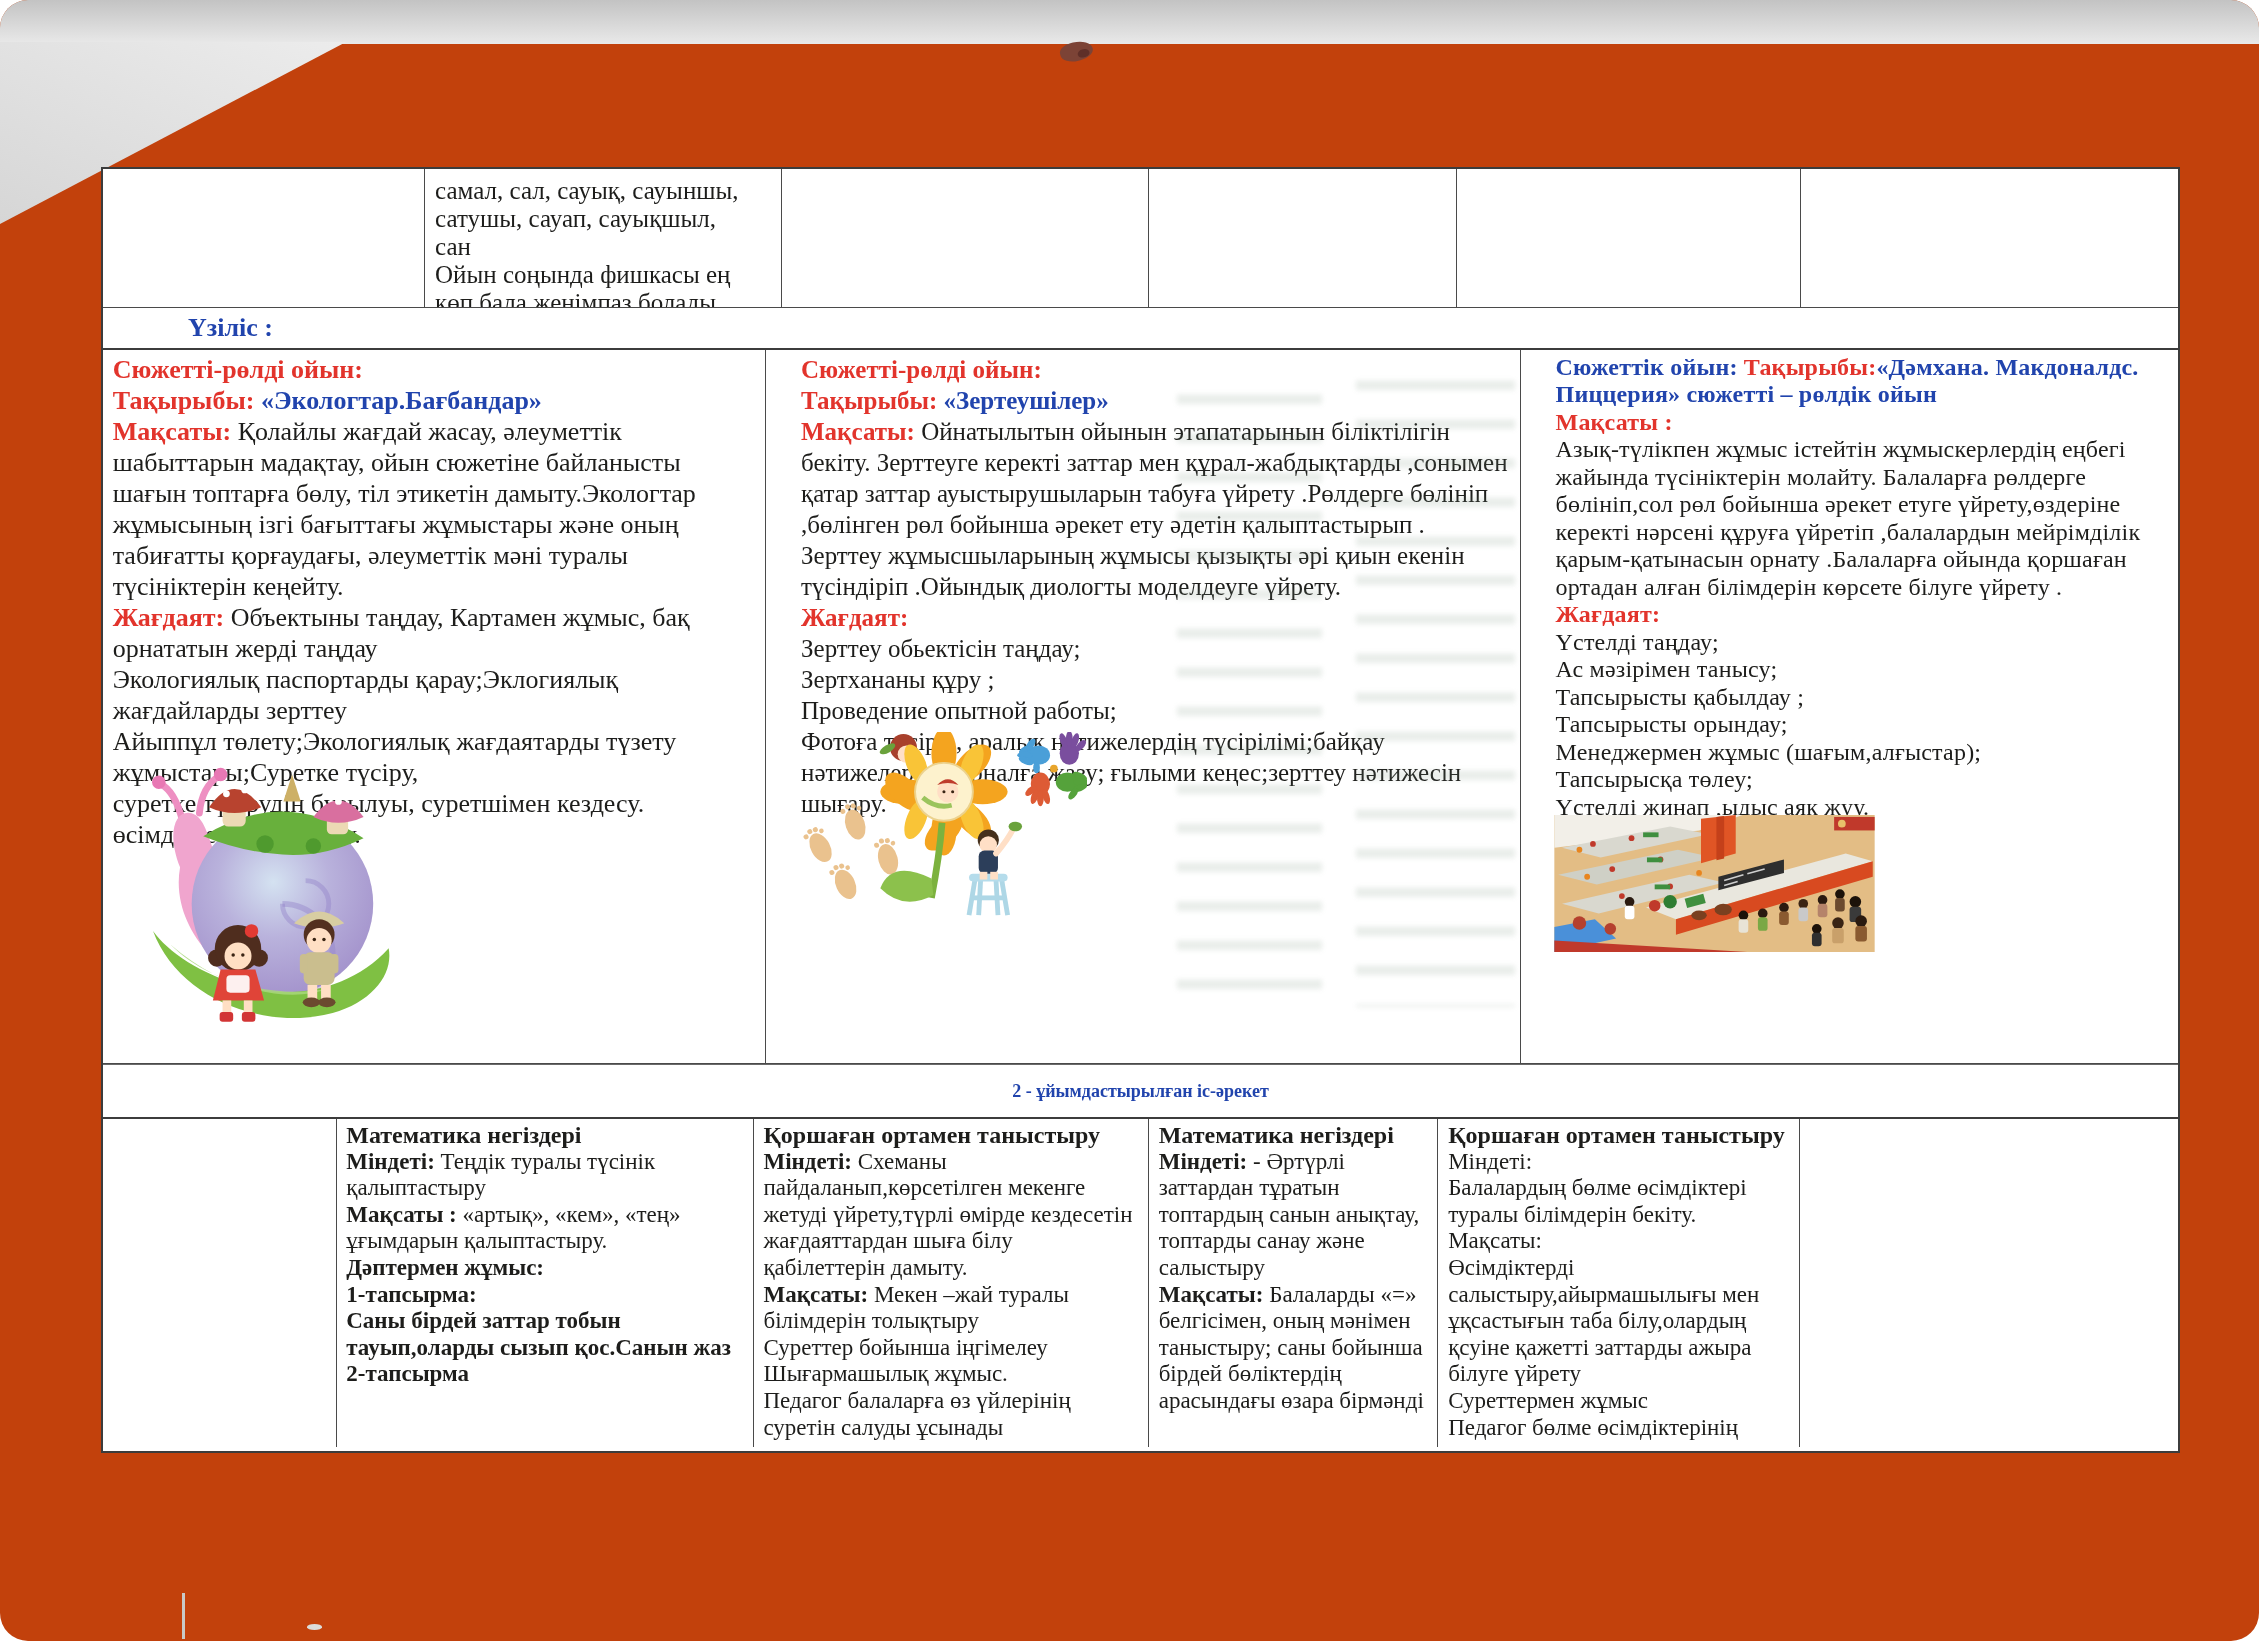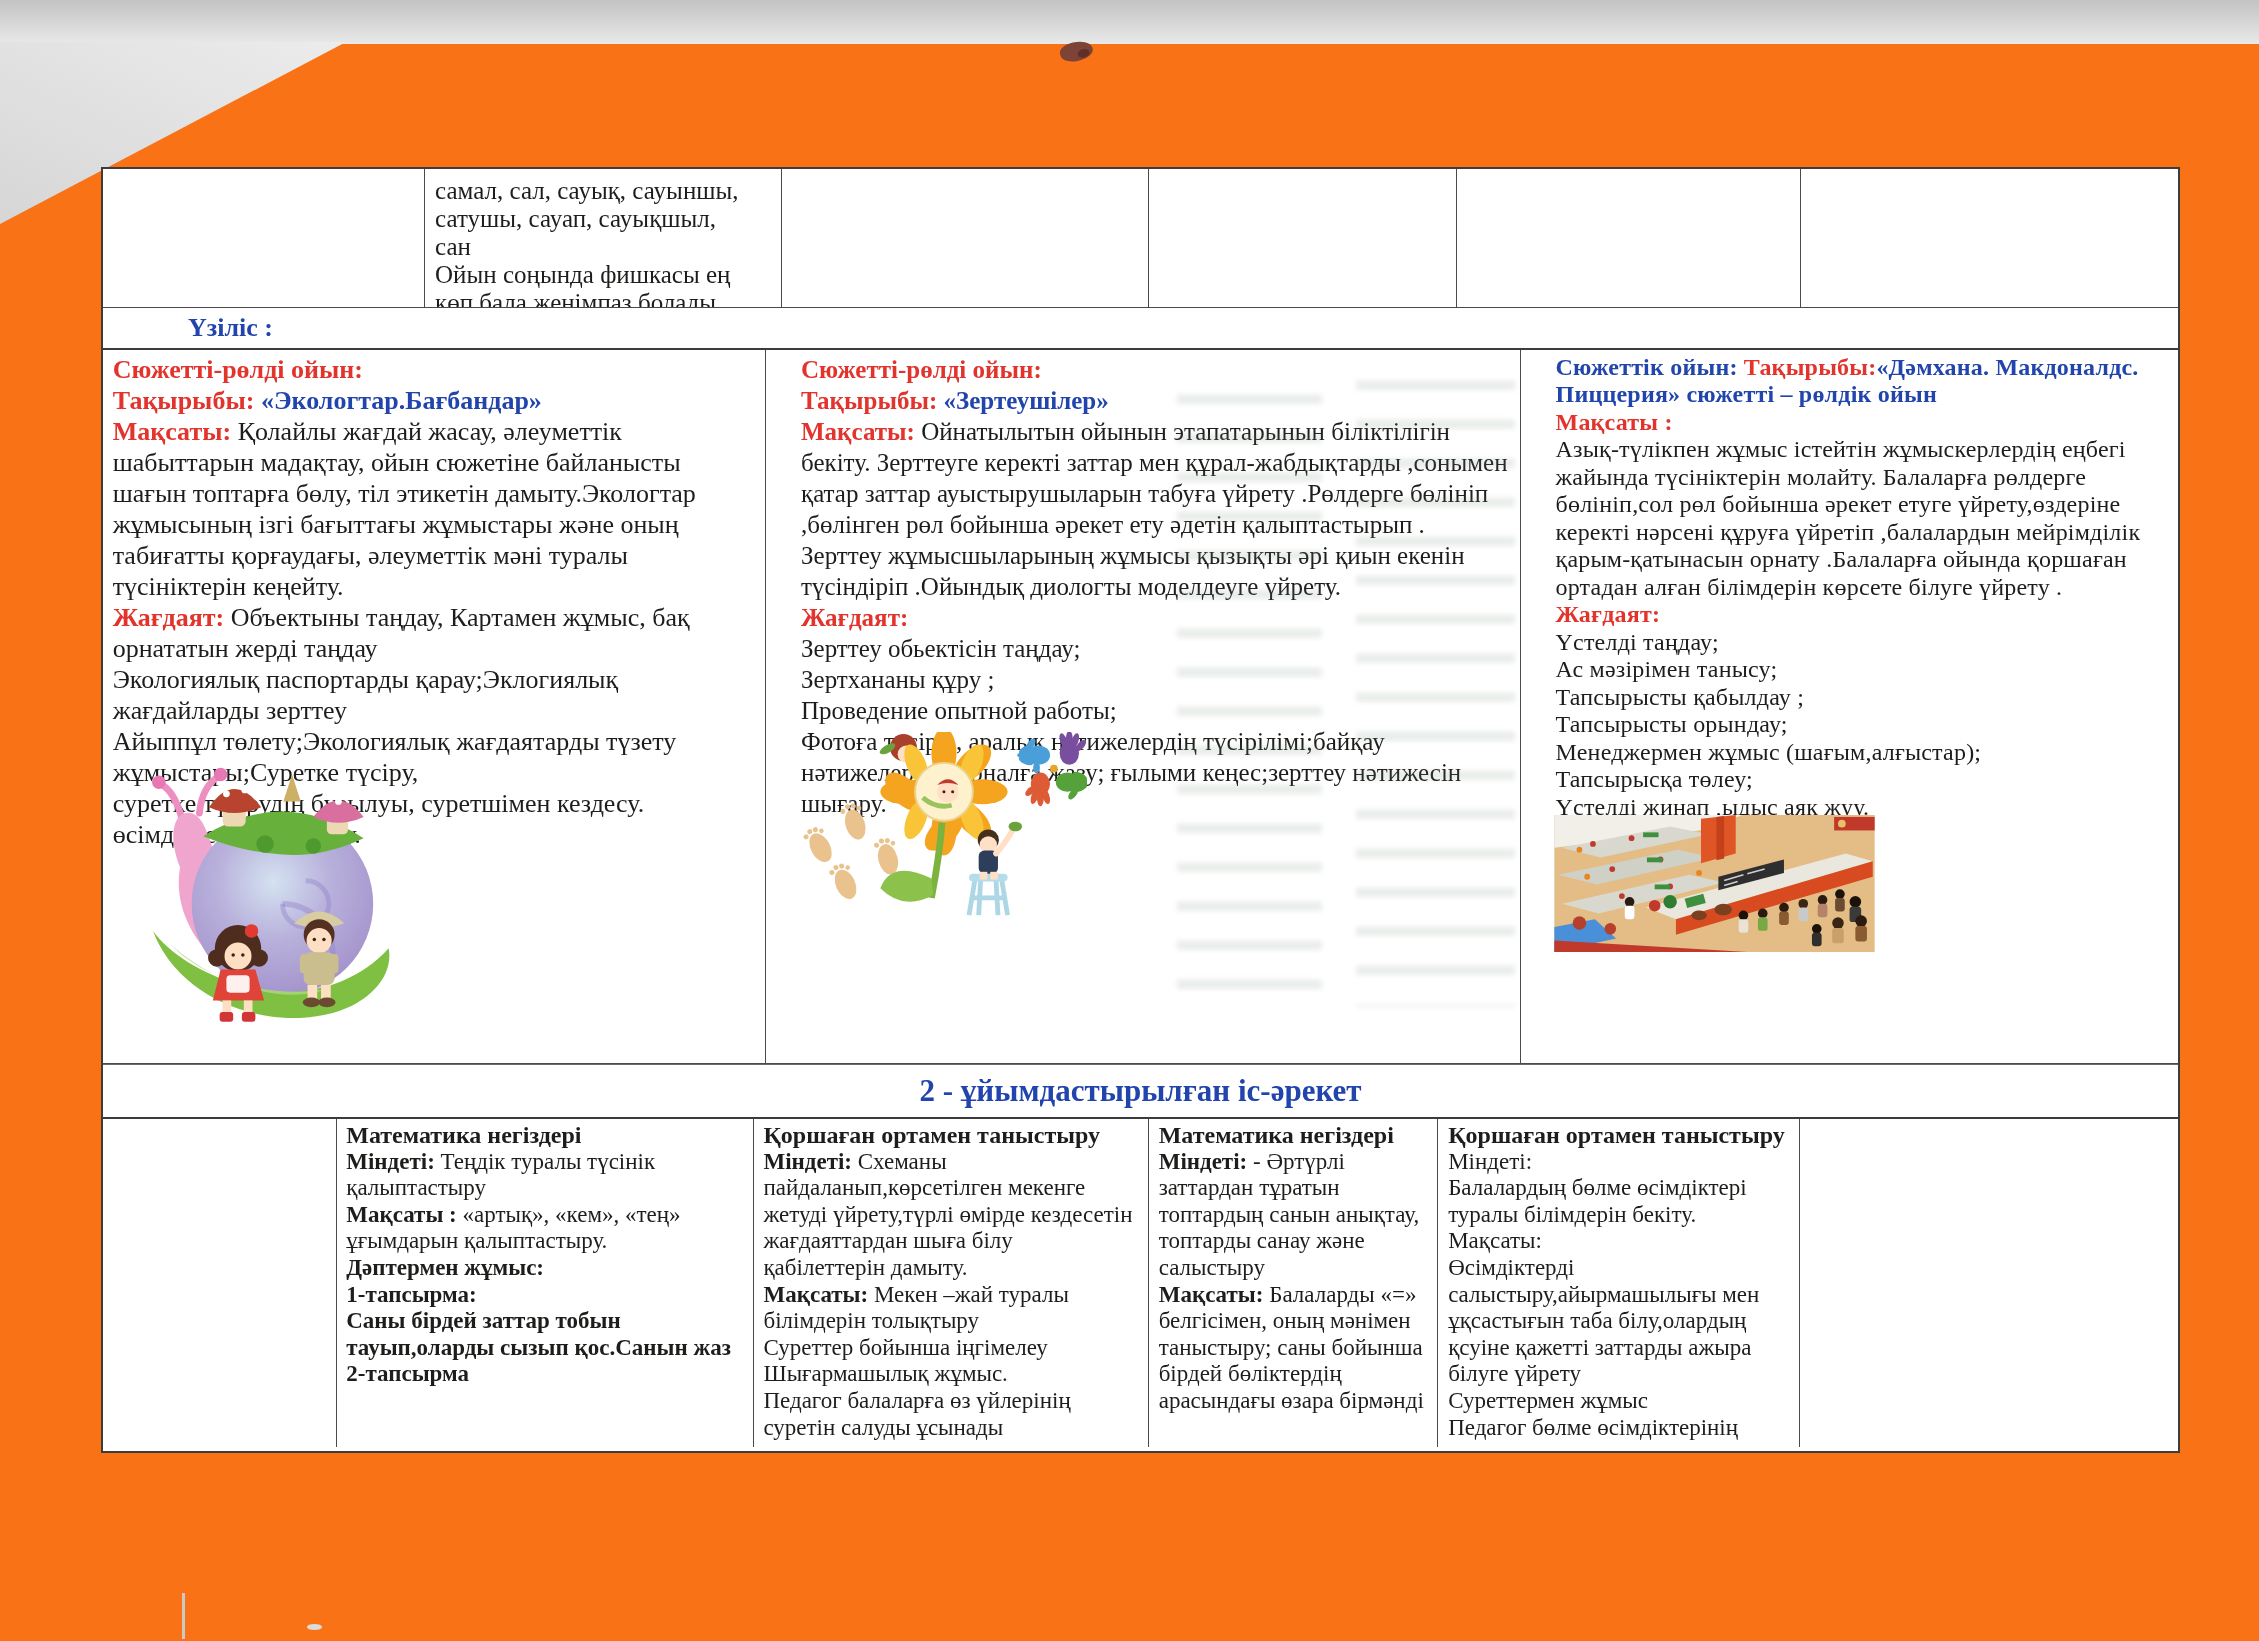--- a/index.html
+++ b/index.html
@@ -1,17 +1,17 @@
 <!DOCTYPE html>
 <html><head>
 <meta charset="utf-8">
 <style>
   html,body{margin:0;padding:0;background:#ffffff;}
-  .canvas{position:relative;width:2259px;height:1641px;background:#f97316;overflow:hidden;
-          font-family:"Liberation Serif","DejaVu Serif",serif;color:#1d1d1b;}
+  .canvas{position:relative;width:2259px;height:1641px;background:#c2410c;overflow:hidden;
+          font-family:"Liberation Serif","DejaVu Serif",serif;color:#1d1d1b;border-radius:28px;}
   .gray-strip{position:absolute;left:0;top:0;width:2259px;height:44px;
               background:linear-gradient(to bottom,#c3c3c3,#e9e9e9);}
   .corner-fold{position:absolute;left:0;top:42px;width:346px;height:182px;
                background:linear-gradient(24deg,#d6d6d6,#ececec);
                clip-path:polygon(0 0,100% 0,0 100%);}
   .smudge{position:absolute;left:1060px;top:42px;width:33px;height:19.3px;background:#7c4336;
           border-radius:45% 60% 50% 55%;transform:rotate(-14deg);}
   .smudge:after{content:"";position:absolute;left:17.4px;top:8.7px;width:11.6px;height:8.7px;background:#5f2f28;border-radius:50%;}
   .mark-v{position:absolute;left:182px;top:1593px;width:2.9px;height:46px;background:#c9c9c7;}
   .mark-dot{position:absolute;left:307px;top:1624px;width:15.4px;height:5.8px;background:#dcdcda;border-radius:50%;}
@@ -33,21 +33,21 @@
   .b{font-weight:bold;}
   .i{}
   .red{color:#e2342c;}
   .blue{color:#2144ad;}
 
   .top-words{font-size:25px;line-height:28px;padding-top:7.7px;}
   .uzilis{font-size:26px;font-weight:bold;color:#2144ad;padding-left:85px;}
   .colA{font-size:26px;line-height:31px;}
   .colB{font-size:25px;line-height:31px;}
   .colC{font-size:24px;line-height:27.5px;letter-spacing:0.2px;}
-  .sec2{font-size:31px;font-weight:bold;color:#2144ad;text-align:center;}
+  .sec2{font-size:18px;font-weight:bold;color:#2144ad;text-align:center;}
   .bcell{font-size:23px;line-height:26.6px;padding-top:3px;}
   .bhead{font-size:24px;font-weight:bold;}
 
   .ill{position:absolute;}
   .bleed{position:absolute;filter:blur(2.9px);opacity:.55;
     background:repeating-linear-gradient(180deg,rgba(140,165,145,0) 0 14.5px,rgba(125,150,130,.30) 16.4px 24px,rgba(140,165,145,0) 26px 39px);}
 </style>
 </head>
 <body>
 

